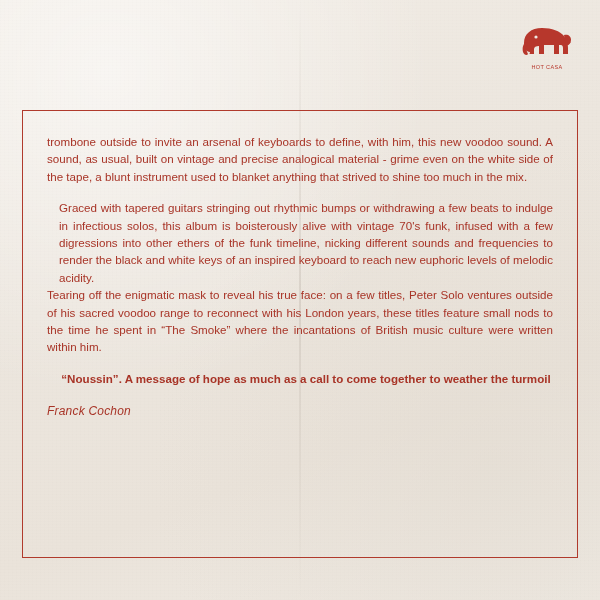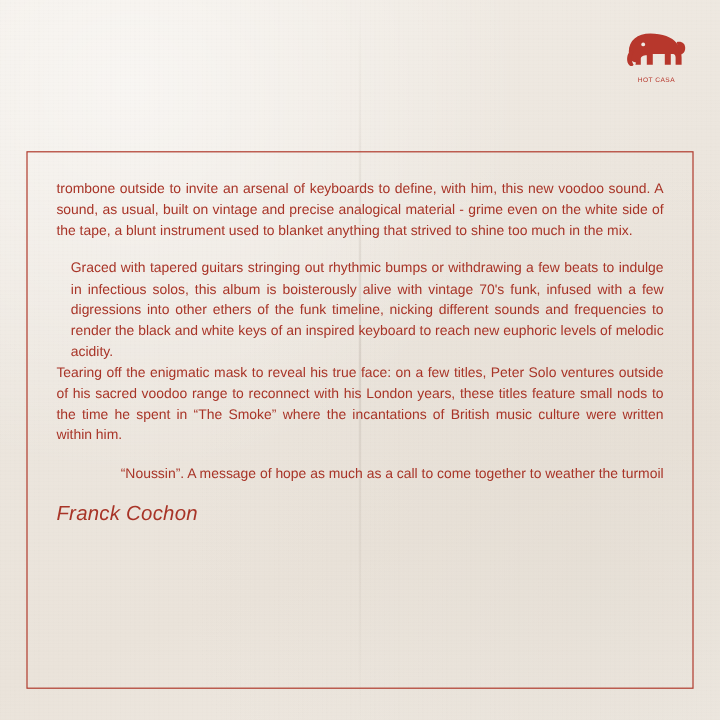--- a/index.html
+++ b/index.html
@@ -52,21 +52,21 @@
     color: #b7372c;
     font-family: "Liberation Sans", sans-serif;
     text-align: center;
     line-height: 1.1;
   }
 
   
   .frame {
     position: absolute;
     left: 22px;
-    top: 126px;
+    top: 110px;
     width: 556px;
     height: 448px;
     border: 1px solid #b03a2c;
     box-sizing: border-box;
   }
   .frame-inner {
     position: absolute;
     inset: 0;
     padding: 22px 24px 16px 24px;
     box-sizing: border-box;
@@ -75,25 +75,25 @@
     line-height: 17.4px;
     font-family: "Liberation Sans", sans-serif;
     text-align: justify;
     text-justify: inter-word;
   }
   .para {
     margin: 0 0 14px 0;
     text-align: justify;
   }
   .para.tight { margin-bottom: 0; margin-left: 12px; }
-  .para.nojustify { text-align: right; }
+  .para.nojustify { text-align: center; font-weight: bold; }
   .signature {
     margin-top: 16px;
     font-style: italic;
-    font-size: 17px;
+    font-size: 12px;
     color: #a83427;
     letter-spacing: 0.2px;
   }
 
   
   .crease {
     position: absolute;
     left: 299px;
     top: 0;
     width: 2px;

